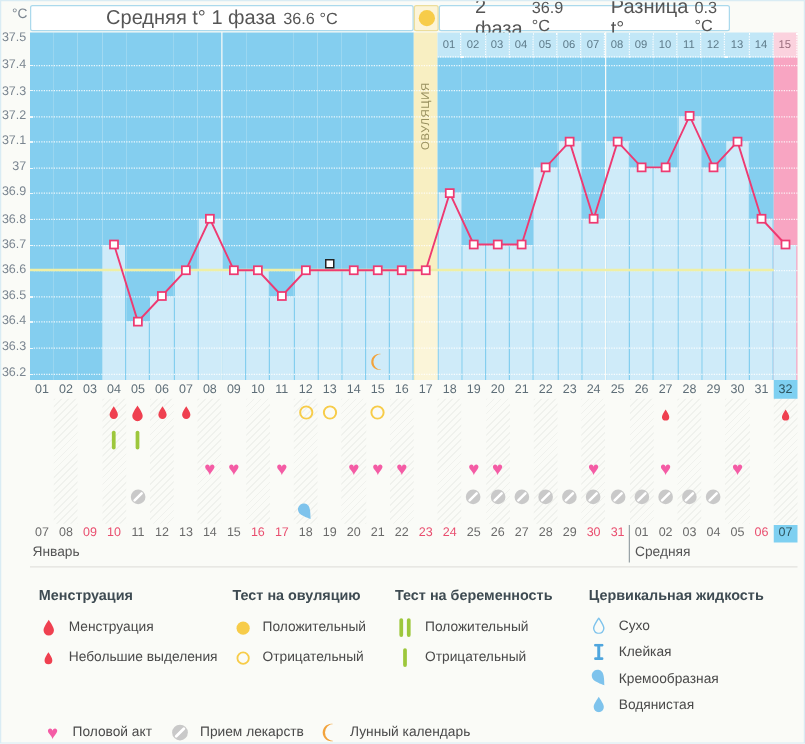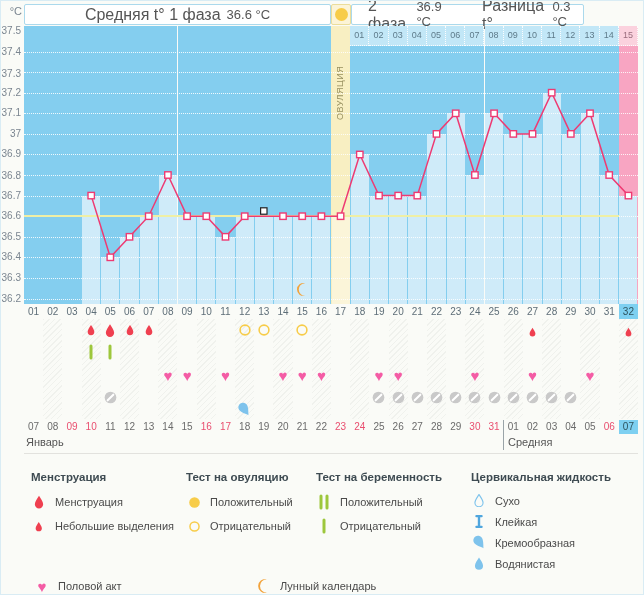--- a/index.html
+++ b/index.html
@@ -4,21 +4,21 @@
 <style>
   html,body{margin:0;padding:0;background:#fff}
   .page{position:relative;width:644px;height:595px;background:#FAFBF7;
         font-family:"Liberation Sans",sans-serif;border:1px solid #D9ECF4;
         box-sizing:border-box;overflow:hidden;cursor:default}
   
   .hdr-box{position:absolute;top:3px;height:21px;background:#fff;border:1px solid #ABD9EC;
            border-radius:2px;box-sizing:border-box;display:flex;align-items:center;color:#555}
   #hdr1{left:23px;width:307px;justify-content:center;gap:6px}
   #hdrovu{left:330px;width:20px;background:#FCF4D7;border-color:#EBDD9B;justify-content:center}
-  #hdr2{left:350px;width:233px;padding-left:16px;gap:29px}
+  #hdr2{left:350px;width:233px;padding-left:28px;gap:29px}
   .hdr-pair{display:flex;align-items:baseline;gap:5px}
   .hdr-label{font-size:16px}
   .hdr-value{font-size:13px}
   .ovu-dot{width:13px;height:13px;border-radius:50%;background:#F7CC49;display:block}
   
   .ylab{position:absolute;left:0;width:20px;text-align:right;font-size:10px;color:#7A8590}
   #yunit{position:absolute;left:4px;top:4px;width:17px;text-align:right;font-size:11px;color:#7A8590}
   
   #chart{position:absolute;left:23px;top:25px;width:614px;height:278px}
   .col{position:absolute}
@@ -589,20 +589,29 @@
           </span>
           <span>Водянистая</span>
         </div>
       </div>
       <div class="fitem" style="left:33px">
         <span class="lic">
           <span class="heart">♥</span>
         </span>
         <span>Половой акт</span>
       </div>
+      <div class="fitem" style="left:135px">
+        <span class="lic">
+          <svg width="14" height="14" viewBox="0 0 14 14" style="display:block">
+            <circle cx="7" cy="7" r="6.3" fill="#C9C9C9"></circle>
+            <rect x="5.9" y="1.6" width="2.2" height="10.8" rx="1.1" fill="#fff" transform="rotate(45 7 7)"></rect>
+          </svg>
+        </span>
+        <span>Прием лекарств</span>
+      </div>
       <div class="fitem" style="left:255px">
         <span class="lic">
           <svg width="16" height="16" viewBox="0 0 16 16" style="display:block">
             <path d="M10.8 1.2A7 7 0 1 0 10.8 14.8A5.6 5.6 0 1 1 10.8 1.2Z" fill="#F2A33C"></path>
           </svg>
         </span>
         <span>Лунный календарь</span>
       </div>
     </div>
 </div>

